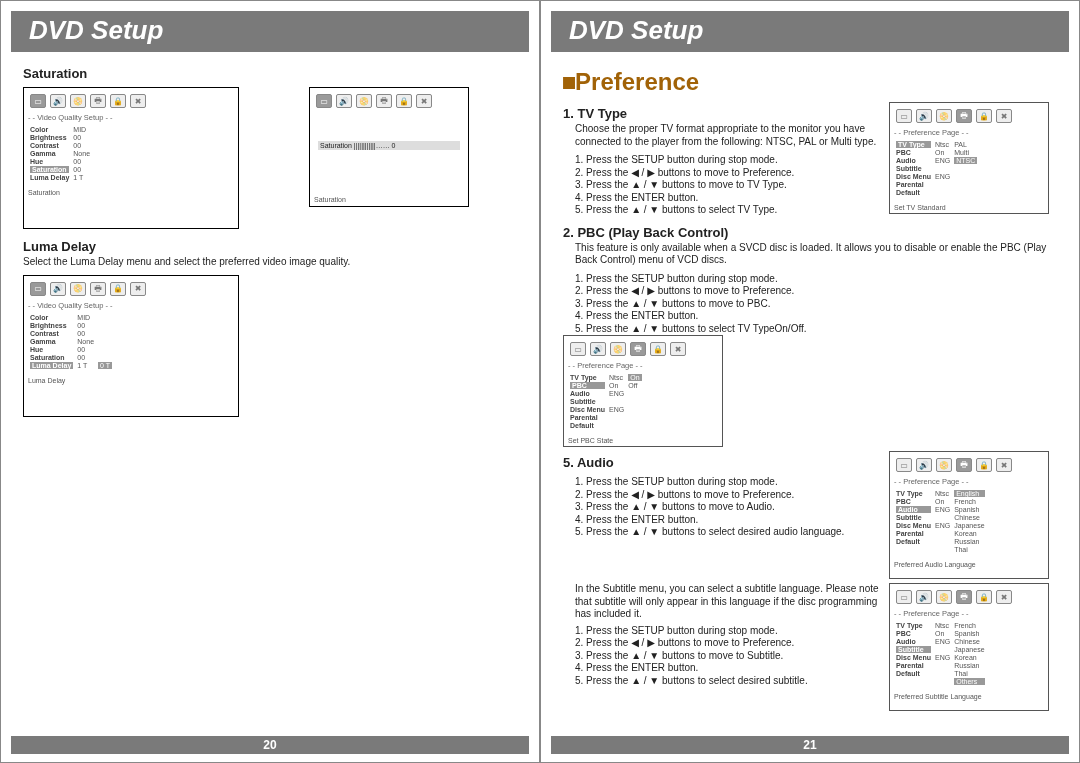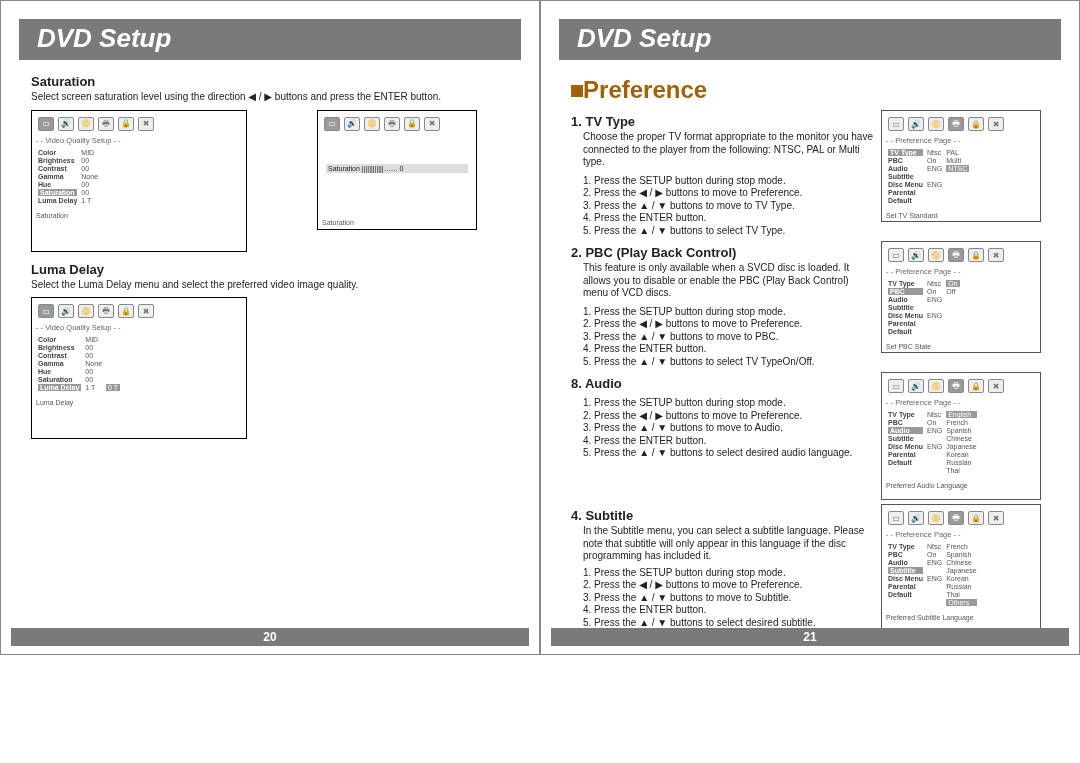--- a/index.html
+++ b/index.html
@@ -1,17 +1,17 @@
 <!DOCTYPE html>
 <html><head>
 <meta charset="utf-8">
 <style>
   * { box-sizing: border-box; margin: 0; padding: 0; }
   body { font-family: Arial, Helvetica, sans-serif; background: #fff; width: 1080px; height: 763px; display: flex; }
-  .page { width: 540px; height: 655px; border: 1px solid #888; position: relative; padding: 8px; }
+  .page { width: 540px; height: 763px; border: 1px solid #888; position: relative; padding: 0; }
   .header { background: #7a7a7a; color: #fff; font-size: 26px; font-weight: bold; font-style: italic; padding: 4px 18px 6px 18px; margin: 10px 10px 0 10px; }
   .content { padding: 10px 22px 0 22px; }
   .section-title { font-size: 24px; font-weight: bold; color: #a16207; margin: 6px 0 6px 0; }
   .section-title .sq { font-size: 20px; vertical-align: 2px; font-family: monospace;}
   .sub-title { font-size: 13px; font-weight: bold; color: #222; margin: 4px 0 2px 0; }
   .body-text { font-size: 10px; color: #222; line-height: 1.25; padding-left: 12px; padding-right: 6px; }
   .body-text-noindent { font-size: 10px; color: #222; line-height: 1.25; }
   .osd-row { display: flex; gap: 10px; margin: 6px 0 10px 0; }
   .osd-box { border: 1.5px solid #000; background: #fff; font-size: 7.5px; color: #222; padding: 4px; }
   .osd-large { width: 216px; height: 142px; }
@@ -34,21 +34,20 @@
   .right-osd { width:168px; }
   .sat-line { font-size:7px; background:#ddd; color:#222; margin:30px 4px 0 4px; padding:1px 2px;}
 </style>
 </head>
 <body>
 
 <div class="page">
   <div class="header">DVD Setup</div>
   <div class="content">
     <div class="sub-title">Saturation</div>
-    <div class="body-text-noindent">Select screen saturation level using the direction ◀ / ▶ buttons and press the ENTER button.</div>
 
     <div class="osd-row">
 
       <div class="osd-box osd-large">
         <div class="icon-bar">
           <span class="ic sel">▭</span>
           <span class="ic">🔊</span>
           <span class="ic">📀</span>
           <span class="ic">🖶</span>
           <span class="ic">🔒</span>
@@ -189,21 +188,21 @@
               <span>PAL</span>
               <span>Multi</span>
               <span class="hlbg">NTSC</span>
             </div>
           </div>
           <div class="osd-footer">Set TV Standard</div>
         </div>
       </div>
     </div>
 
-    <div class="right-col-wrap" style="margin-top:4px;">
+    <div class="right-col-wrap" style="margin-top:4px;flex-direction:column;">
       <div class="right-text">
         <div class="sub-title">2. PBC (Play Back Control)</div>
         <div class="body-text">This feature is only available when a SVCD disc is loaded. It allows you to disable or enable the PBC (Play Back Control) menu of VCD discs.</div>
         <div class="body-text" style="margin-top:6px;white-space:pre-line;">1. Press the SETUP button during stop mode.
 2. Press the ◀ / ▶ buttons to move to Preference.
 3. Press the ▲ / ▼ buttons to move to PBC.
 4. Press the ENTER button.
 5. Press the ▲ / ▼ buttons to select TV TypeOn/Off.</div>
       </div>
       <div class="right-osd">
@@ -239,21 +238,21 @@
               <span>Off</span>
             </div>
           </div>
           <div class="osd-footer">Set PBC State</div>
         </div>
       </div>
     </div>
 
     <div class="right-col-wrap" style="margin-top:4px;">
       <div class="right-text">
-        <div class="sub-title">8. Audio</div>
+        <div class="sub-title">5. Audio</div>
         <div class="body-text" style="margin-top:6px;white-space:pre-line;">1. Press the SETUP button during stop mode.
 2. Press the ◀ / ▶ buttons to move to Preference.
 3. Press the ▲ / ▼ buttons to move to Audio.
 4. Press the ENTER button.
 5. Press the ▲ / ▼ buttons to select desired audio language.</div>
       </div>
       <div class="right-osd">
         <div class="osd-box osd-r2">
           <div class="icon-bar">
               <span class="ic">▭</span>
@@ -292,21 +291,20 @@
               <span>Thai</span>
             </div>
           </div>
           <div class="osd-footer">Preferred Audio Language</div>
         </div>
       </div>
     </div>
 
     <div class="right-col-wrap" style="margin-top:4px;">
       <div class="right-text">
-        <div class="sub-title">4. Subtitle</div>
         <div class="body-text">In the Subtitle menu, you can select a subtitle language. Please note that subtitle will only appear in this language if the disc programming has included it.</div>
         <div class="body-text" style="margin-top:4px;white-space:pre-line;">1. Press the SETUP button during stop mode.
 2. Press the ◀ / ▶ buttons to move to Preference.
 3. Press the ▲ / ▼ buttons to move to Subtitle.
 4. Press the ENTER button.
 5. Press the ▲ / ▼ buttons to select desired subtitle.</div>
       </div>
       <div class="right-osd">
         <div class="osd-box osd-r2">
           <div class="icon-bar">

